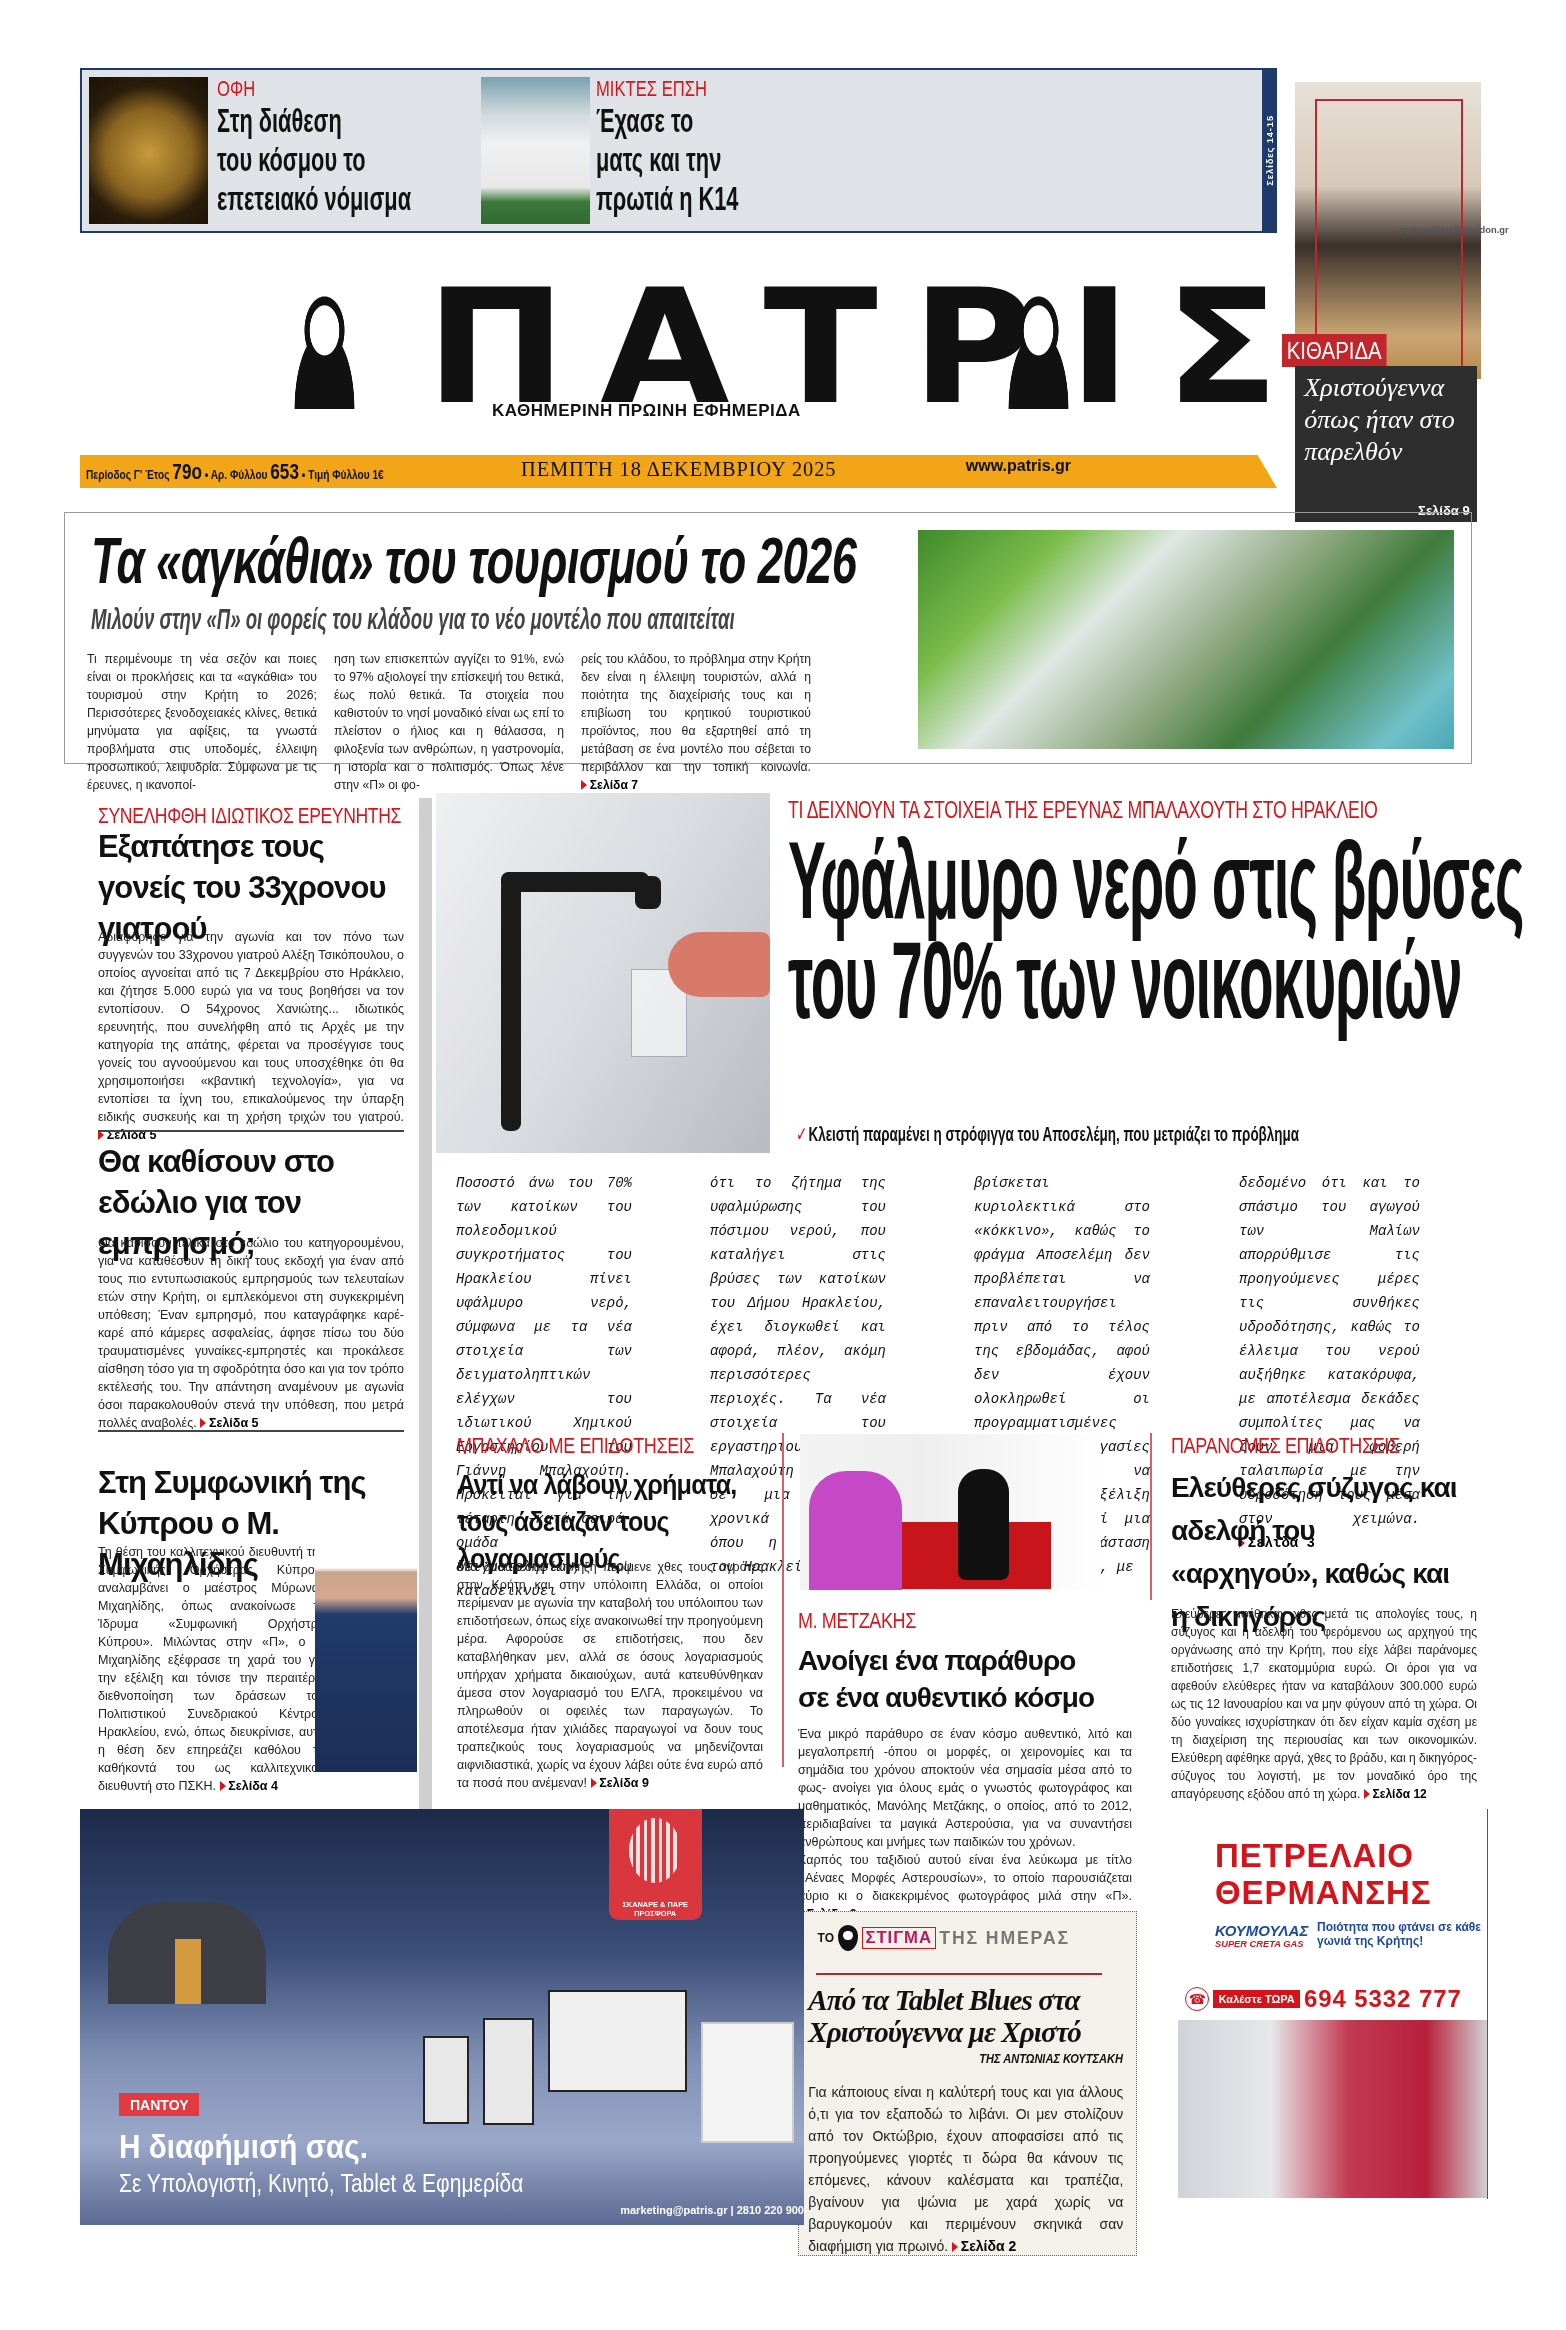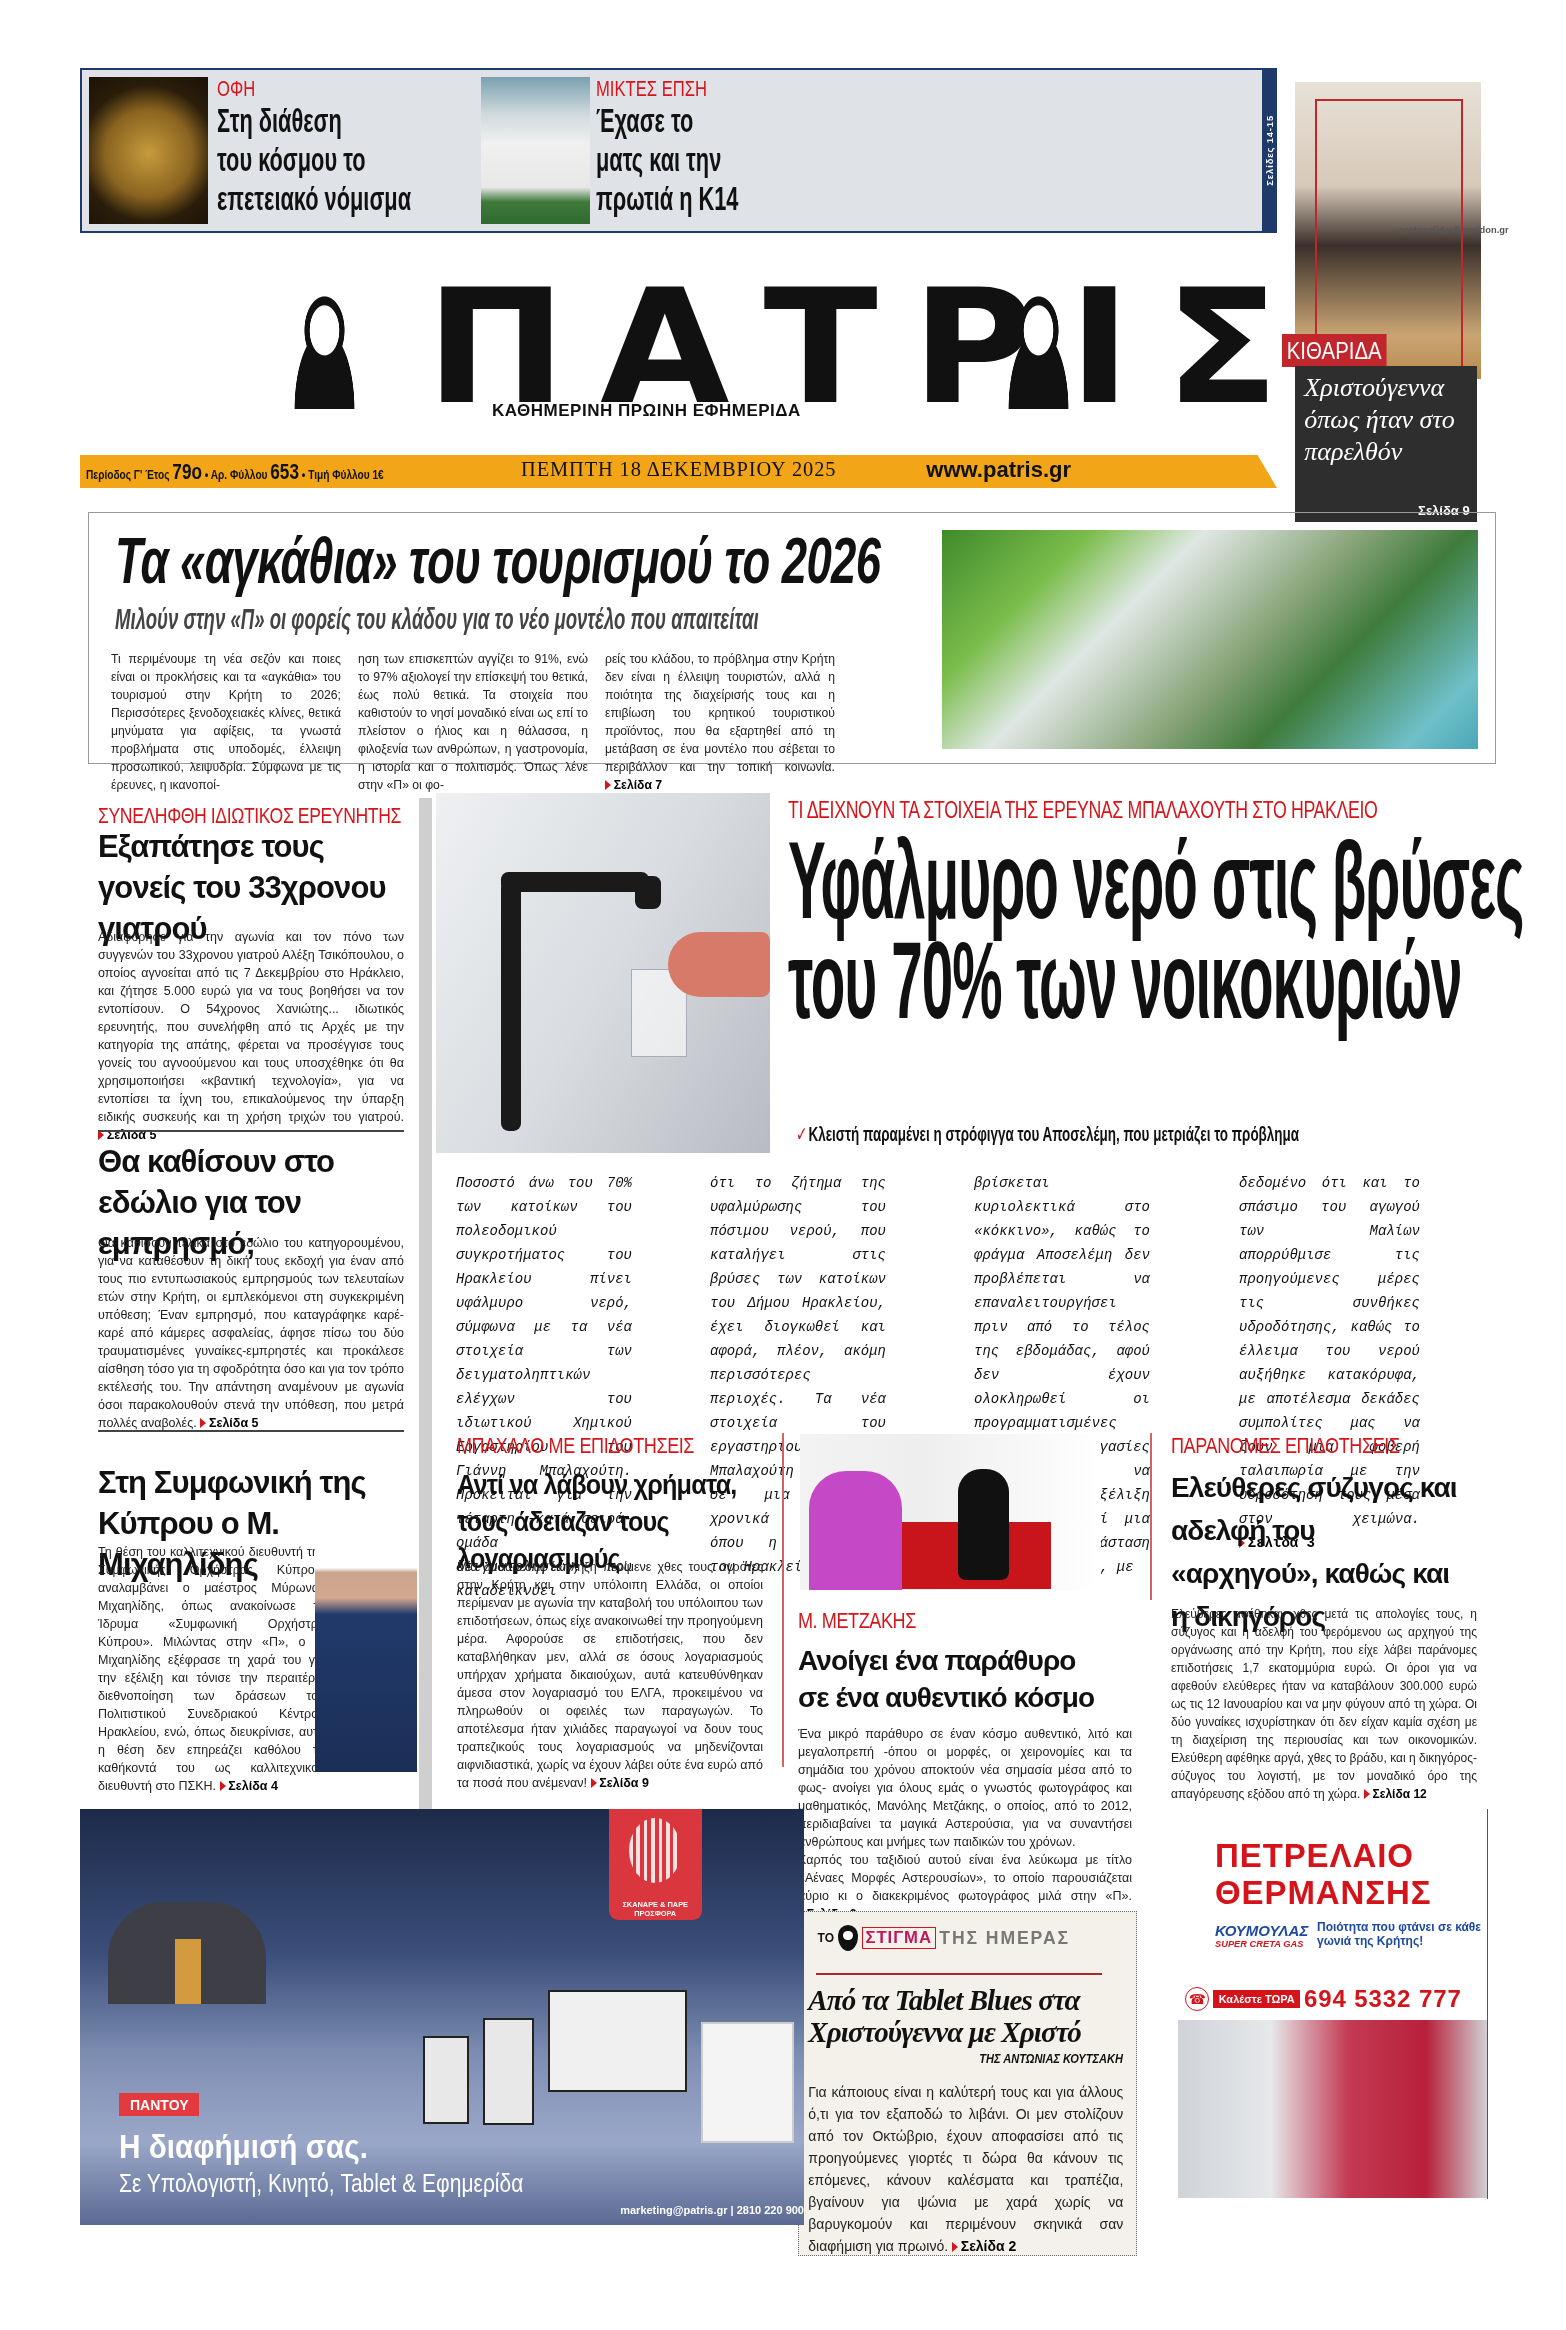--- a/index.html
+++ b/index.html
@@ -26,35 +26,35 @@
 #logo{left:278px;top:288px;width:807px;height:121px}
 #logo-text{position:absolute;left:148px;top:-5.6px;font-size:158px;font-weight:bold;letter-spacing:32px;line-height:130px;transform:scaleX(1.06);transform-origin:left top;font-family:"DejaVu Sans",sans-serif}
 .portrait{position:absolute;top:0;width:93px;height:121px}
 #tagline{left:492px;top:401px;font-size:17px;font-weight:bold;letter-spacing:0.5px}
 
 
 #datebar{left:80px;top:455px;width:1002px;height:33px;background:#f2a516;display:flex;align-items:center}
 #db-left{position:absolute;left:5.6px;top:3.7px;font-weight:bold;font-size:13px;transform:scaleX(.78);transform-origin:left center;white-space:nowrap;line-height:26px}
 #db-left b{font-size:22px}
 #db-date{position:absolute;left:441px;top:2.8px;font-family:"Liberation Serif",serif;font-size:20.4px;letter-spacing:0.9px;white-space:nowrap}
-#db-url{position:absolute;right:11px;top:1.9px;font-weight:bold;font-size:22px;white-space:nowrap}
+#db-url{position:absolute;right:11px;top:1.9px;font-weight:bold;font-size:16px;white-space:nowrap}
 #db-tab{left:1082px;top:455px;width:195px;height:33px;background:#f2a516;clip-path:polygon(0 0,90% 0,100% 100%,0 100%)}
 
 
 #kith{left:1295px;top:82px;width:186px;height:408px}
 #kith-photo{position:absolute;left:0;top:0;width:186px;height:297px;background:linear-gradient(180deg,#e8e1d8 0%,#d7c9b8 35%,#3a2f2a 55%,#c9a574 85%,#b98a4d 100%)}
 #kith-frame{position:absolute;left:20.4px;top:16.7px;width:148px;height:269px;border:2.8px solid #c0262c}
 #kith-label{position:absolute;left:-13px;top:252px;background:#c0262c;color:#fff;font-size:24px;padding:0 5.6px;line-height:33px;transform:scaleX(.85);transform-origin:left top;white-space:nowrap}
 #kith-box{position:absolute;left:0;top:284px;width:182px;height:156px;background:#2e2e2e;padding:5.6px 9.3px}
 #kith-hl{color:#fff;font-family:"Liberation Serif",serif;font-style:italic;font-size:26px;line-height:32px}
 #kith-more{position:absolute;right:7.4px;bottom:3.7px;color:#fff;font-size:13px;font-weight:bold}
 #watermark{left:1399px;top:225px;font-size:9.3px;color:#555;font-weight:bold}
 
 
-#tour{left:88px;top:512px;width:1408px;height:252px;border:1.9px solid #999}
+#tour{left:64px;top:512px;width:1408px;height:252px;border:1.9px solid #999}
 #tour-hl{position:absolute;left:26px;top:11px;font-size:65px;font-style:italic;font-weight:bold;line-height:74px;transform:scaleX(.70);transform-origin:left top;white-space:nowrap;letter-spacing:-0.9px}
 #tour-sub{position:absolute;left:26px;top:89px;font-size:30px;font-style:italic;color:#444;transform:scaleX(.62);transform-origin:left top;white-space:nowrap;font-family:"Liberation Sans",sans-serif;font-weight:bold}
 .tcol{position:absolute;top:137px;width:230px;font-size:12.2px;line-height:18px;text-align:justify;color:#222}
 #tour-photo{position:absolute;left:853px;top:16.7px;width:536px;height:219px;background:linear-gradient(135deg,#3f8a2b 0%,#7bbd4c 20%,#dfe8e4 35%,#8da77e 55%,#3f7b3b 70%,#6fc0c9 90%,#4aa7b6 100%)}
 
 
 #lc1-kick{left:80px;top:803px}
 #lc1-hl{left:98px;top:826px;font-size:31px;line-height:41px}
 #lc1-body{left:98px;top:928px;width:306px}
 .rule{position:absolute;height:1.9px;background:#444}

